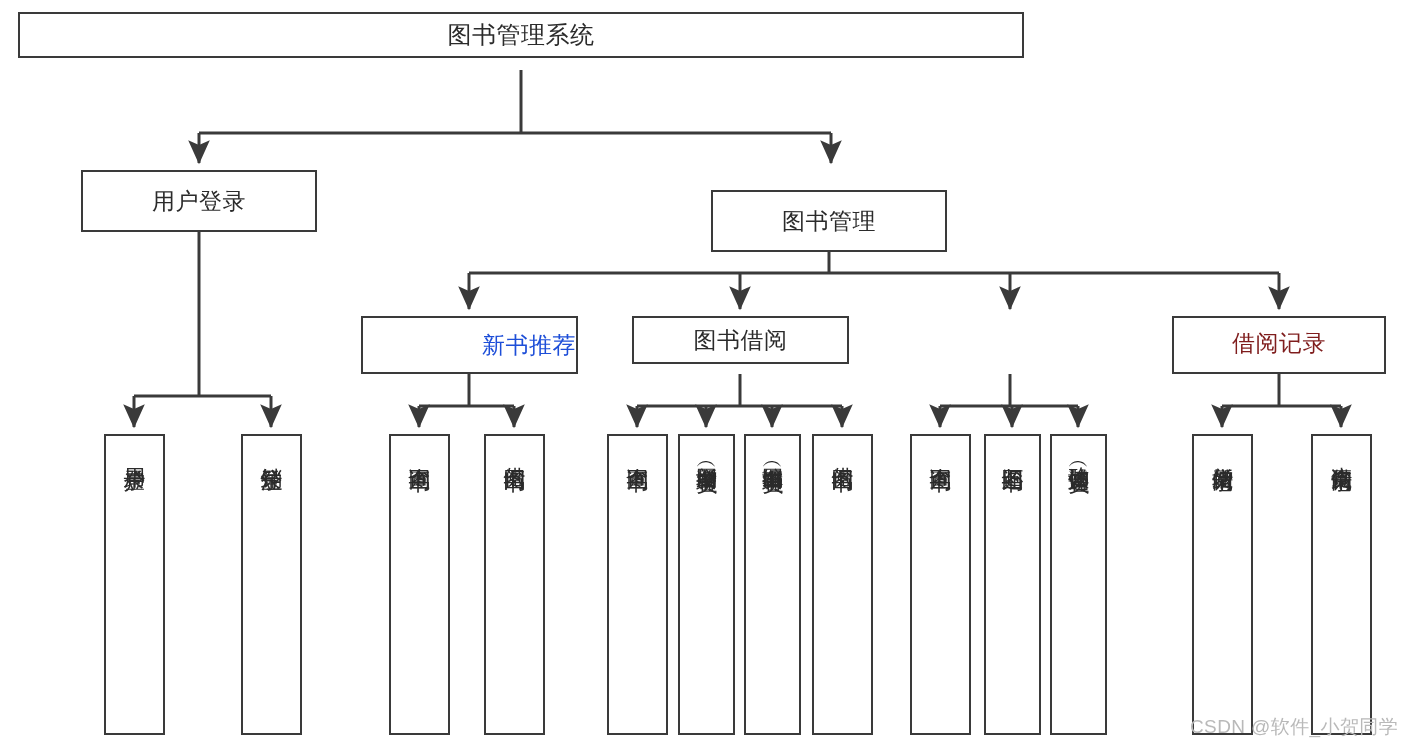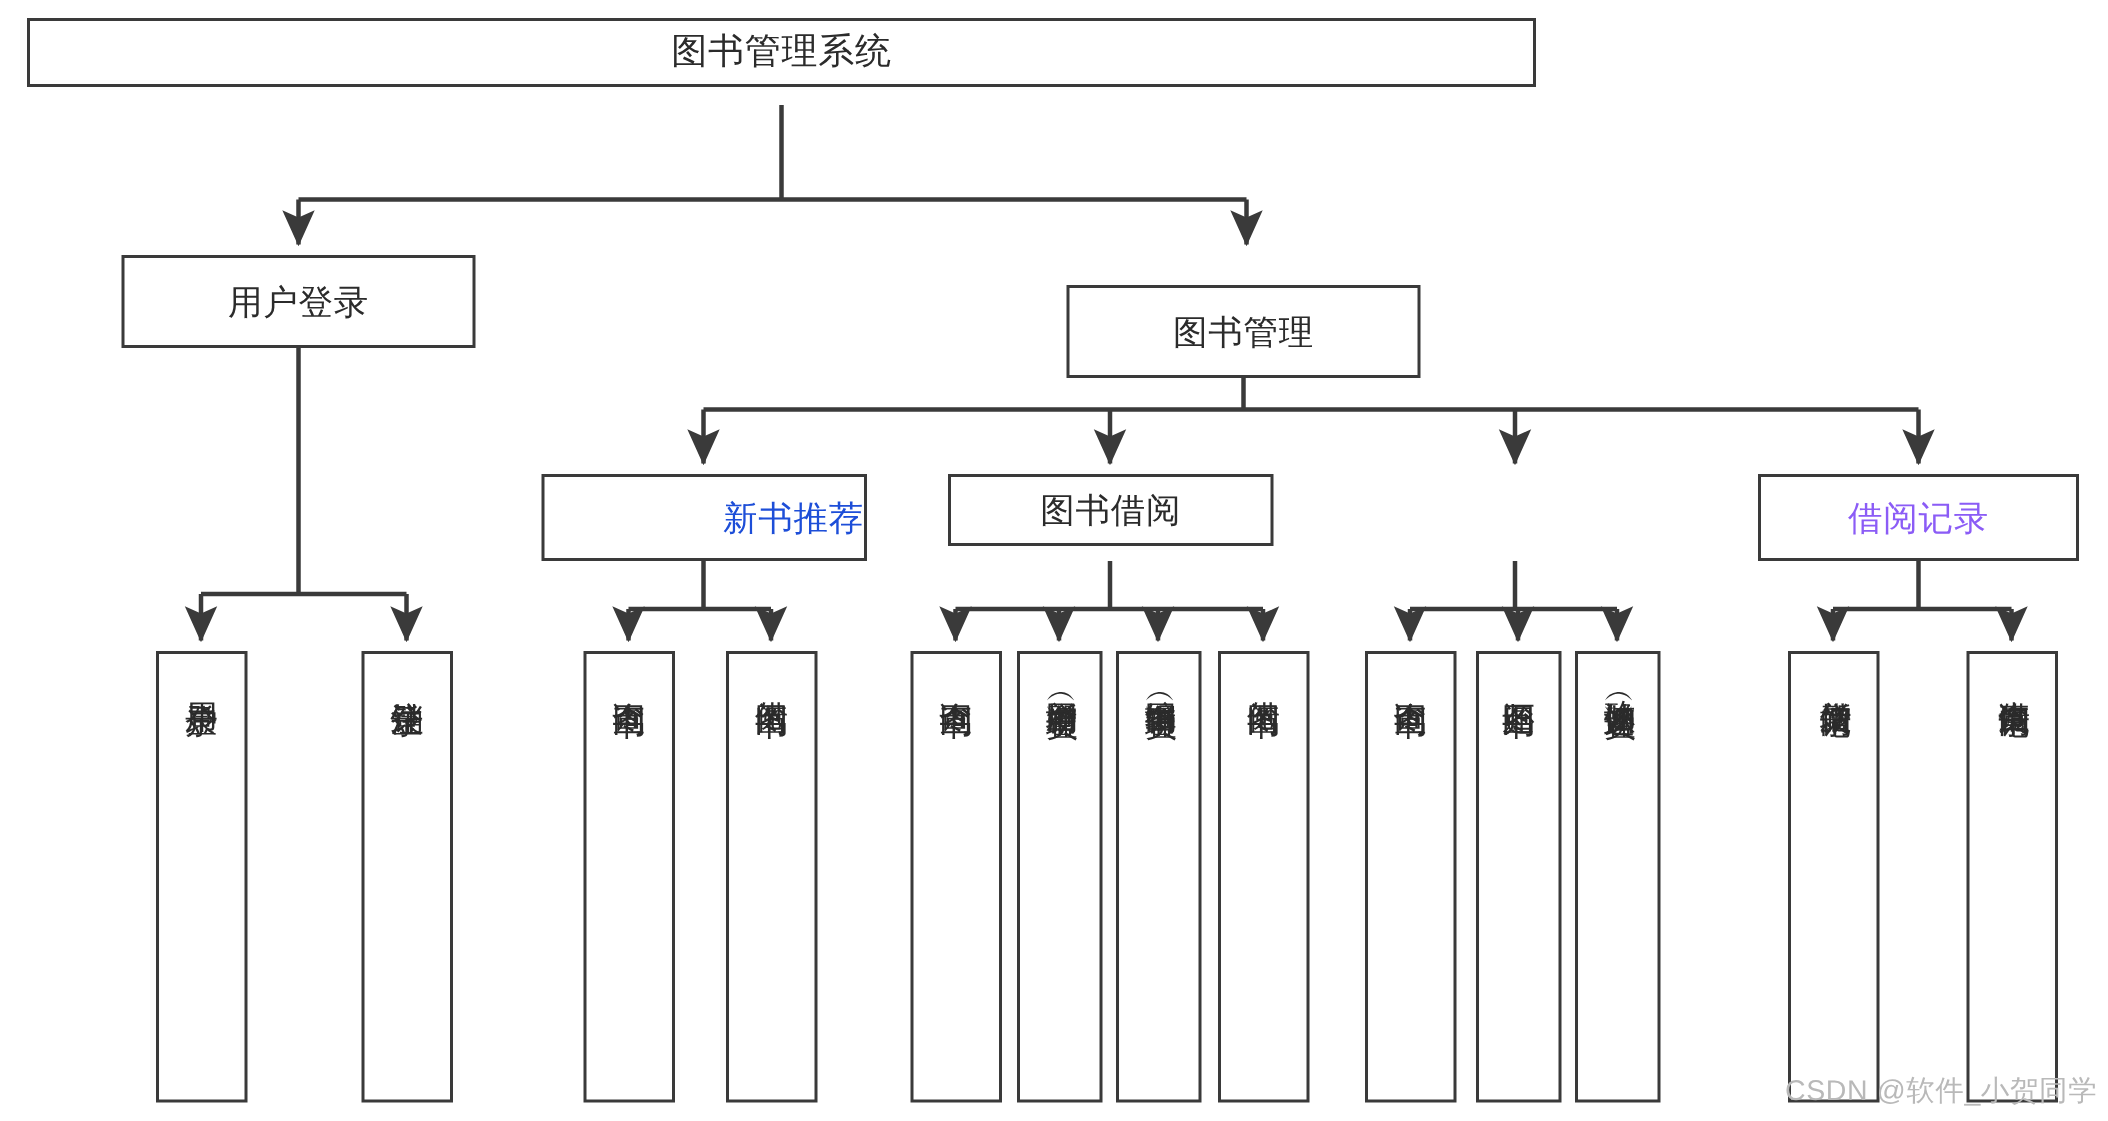--- a/index.html
+++ b/index.html
@@ -142,21 +142,21 @@
   <div class="node horiz" style="left: 711px; top: 170px; width: 236px; height: 62px; border-color: rgb(58, 58, 58); background: rgb(255, 255, 255); color: rgb(43, 43, 43); margin-top: 20px;">
     <span class="label">图书管理</span>
   </div>
 
   <div class="node horiz" style="left: 361px; top: 316px; width: 217px; height: 58px; border-color: rgb(58, 58, 58); background: rgb(255, 255, 255); color: #1d4ed8; justify-content: flex-end;">
     <span class="label">新书推荐</span>
   </div>
   <div class="node horiz" style="left: 632px; top: 316px; width: 217px; height: 48px; border-color: rgb(58, 58, 58); background: rgb(255, 255, 255); color: rgb(43, 43, 43);">
     <span class="label">图书借阅</span>
   </div>
-  <div class="node horiz" style="left: 1172px; top: 316px; width: 214px; height: 58px; border-color: rgb(58, 58, 58); background: rgb(255, 255, 255); color: #8b5cf6;">
+  <div class="node horiz" style="left: 1172px; top: 316px; width: 214px; height: 58px; border-color: rgb(58, 58, 58); background: rgb(255, 255, 255); color: #7f1d1d; font-family: Liberation Mono, monospace;">
     <span class="label">借阅记录</span>
   </div>
 
   <div class="node vert" style="left: 104px; top: 434px; width: 61px; height: 301px; border-color: rgb(58, 58, 58); background: rgb(255, 255, 255); color: rgb(43, 43, 43);">
     <span class="label">用户登录</span>
   </div>
   <div class="node vert" style="left: 241px; top: 434px; width: 61px; height: 301px; border-color: rgb(58, 58, 58); background: rgb(255, 255, 255); color: rgb(43, 43, 43);">
     <span class="label">注销登录</span>
   </div>
   <div class="node vert" style="left: 389px; top: 434px; width: 61px; height: 301px; border-color: rgb(58, 58, 58); background: rgb(255, 255, 255); color: rgb(43, 43, 43);">

